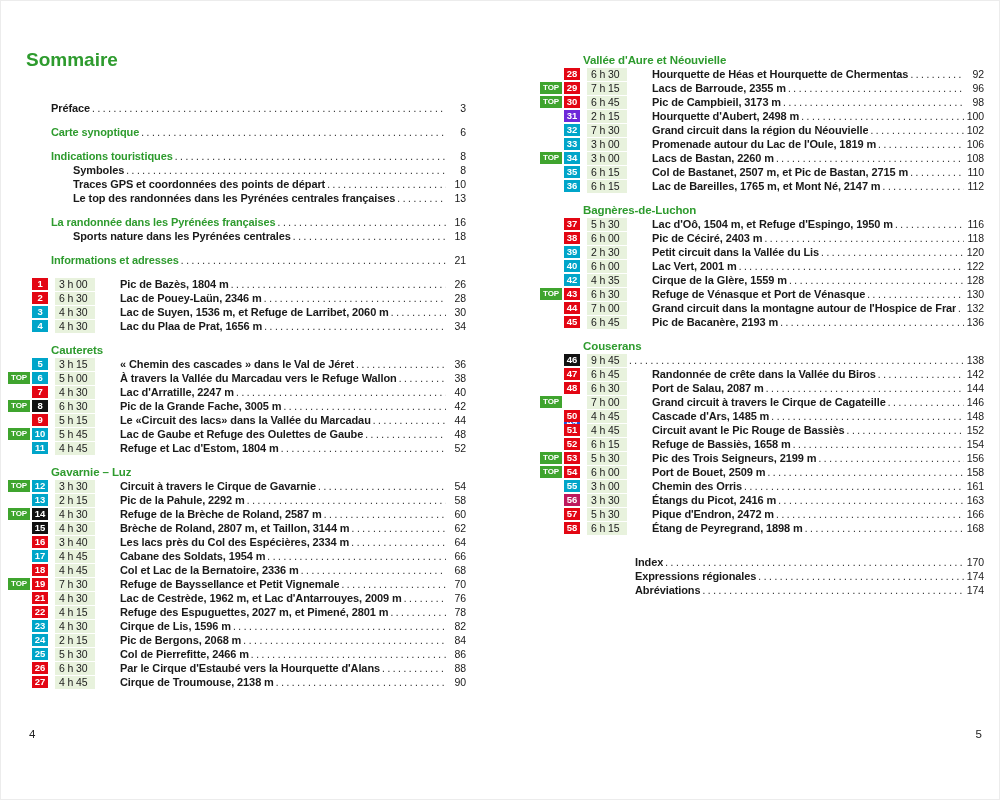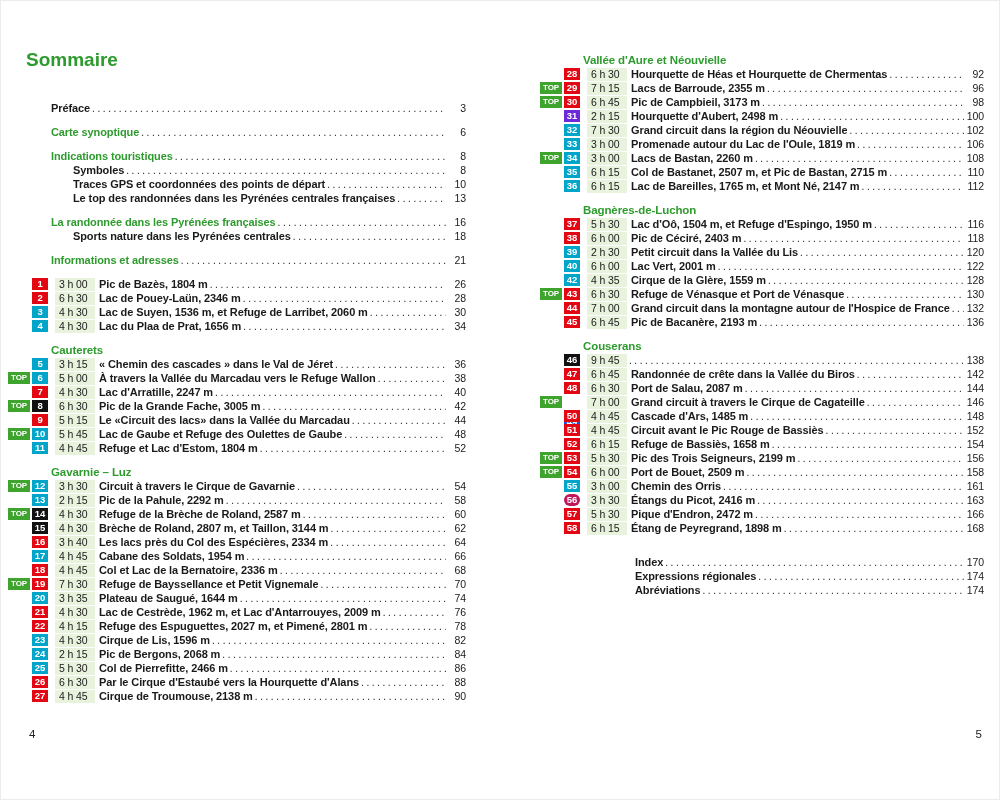--- a/index.html
+++ b/index.html
@@ -54,21 +54,21 @@
     color: #fff; font-size: 9.5px; font-weight: bold;
     width: 16px; height: 12px; line-height: 12px;
     text-align: center; flex: none;
   }
   .time {
     flex: none; width: 40px; margin-left: 7px;
     background: var(--timebg);
     font-weight: normal; font-size: 10.5px;
     height: 13px; line-height: 13px; padding-left: 4px;
   }
-  .hike .label { margin-left: 4px; }
+  .hike .label { margin-left: 25px; }
   .label { flex: 0 1 auto; overflow: hidden; }
   .dots {
     flex: 1 1 6px; min-width: 6px; overflow: hidden;
     font-weight: normal; font-size: 10px; color: #1a1a1a;
     margin: 0 2px;
   }
   .dots::after {
     content: ". . . . . . . . . . . . . . . . . . . . . . . . . . . . . . . . . . . . . . . . . . . . . . . . . . . . . . . . . . . . . . . . . . . . . . . . . . . .";
   }
   .pg { flex: none; min-width: 18px; text-align: right; font-weight: normal; font-size: 10.5px; }
@@ -313,29 +313,20 @@
           <span class="top-badge">TOP</span>
           <span class="num-badge" style="background: rgb(227, 6, 19);">19</span>
         </span>
         <span class="time">7 h 30</span>
         <span class="label">Refuge de Bayssellance et Petit Vignemale</span>
         <span class="dots"></span>
         <span class="pg">70</span>
       </div>
       <div class="row hike">
         <span class="badges">
-          <span class="num-badge" style="background: rgb(0, 165, 201);">20</span>
-        </span>
-        <span class="time">3 h 35</span>
-        <span class="label">Plateau de Saugué, 1644 m</span>
-        <span class="dots"></span>
-        <span class="pg">74</span>
-      </div>
-      <div class="row hike">
-        <span class="badges">
           <span class="num-badge" style="background: rgb(227, 6, 19);">21</span>
         </span>
         <span class="time">4 h 30</span>
         <span class="label">Lac de Cestrède, 1962 m, et Lac d'Antarrouyes, 2009 m</span>
         <span class="dots"></span>
         <span class="pg">76</span>
       </div>
       <div class="row hike">
         <span class="badges">
           <span class="num-badge" style="background: rgb(227, 6, 19);">22</span>
@@ -647,21 +638,21 @@
         <span class="badges">
           <span class="num-badge" style="background: rgb(0, 165, 201);">55</span>
         </span>
         <span class="time">3 h 00</span>
         <span class="label">Chemin des Orris</span>
         <span class="dots"></span>
         <span class="pg">161</span>
       </div>
       <div class="row hike">
         <span class="badges">
-          <span class="num-badge" style="background: #be185d; border-radius: 6px;">56</span>
+          <span class="num-badge" style="background: #be185d;">56</span>
         </span>
         <span class="time">3 h 30</span>
         <span class="label">Étangs du Picot, 2416 m</span>
         <span class="dots"></span>
         <span class="pg">163</span>
       </div>
       <div class="row hike">
         <span class="badges">
           <span class="num-badge" style="background: rgb(227, 6, 19);">57</span>
         </span>

